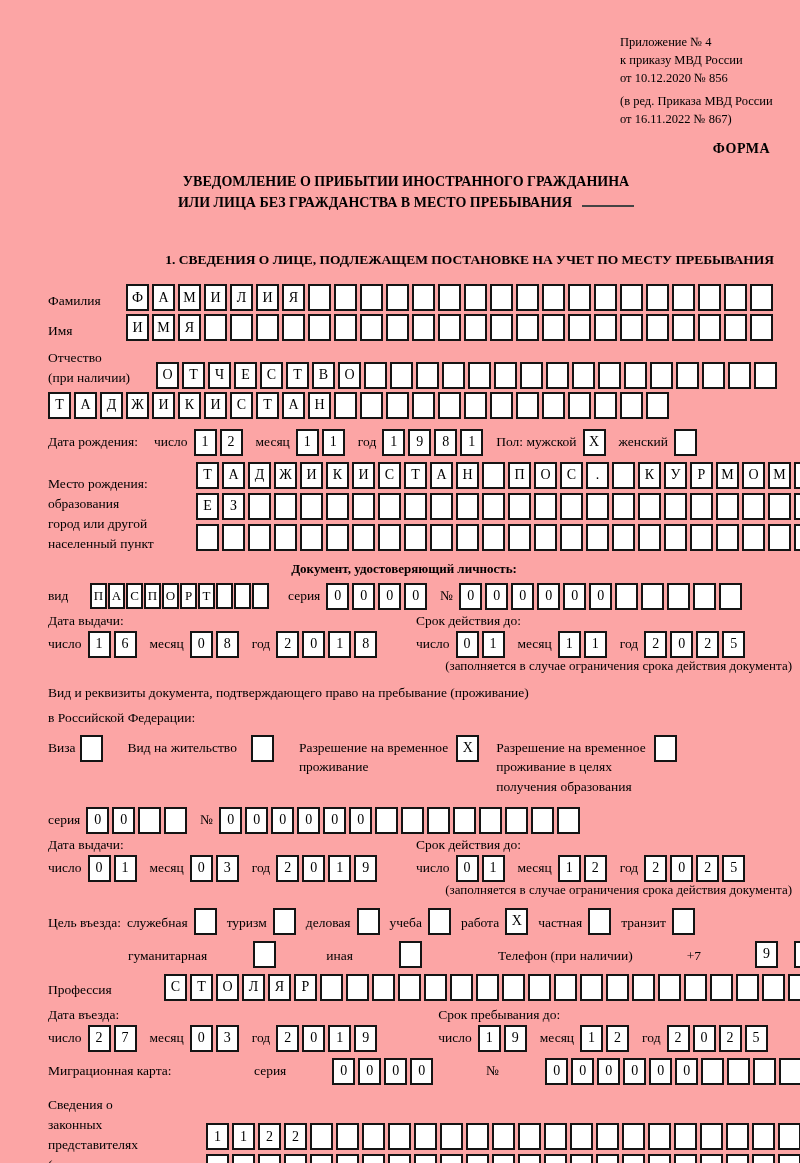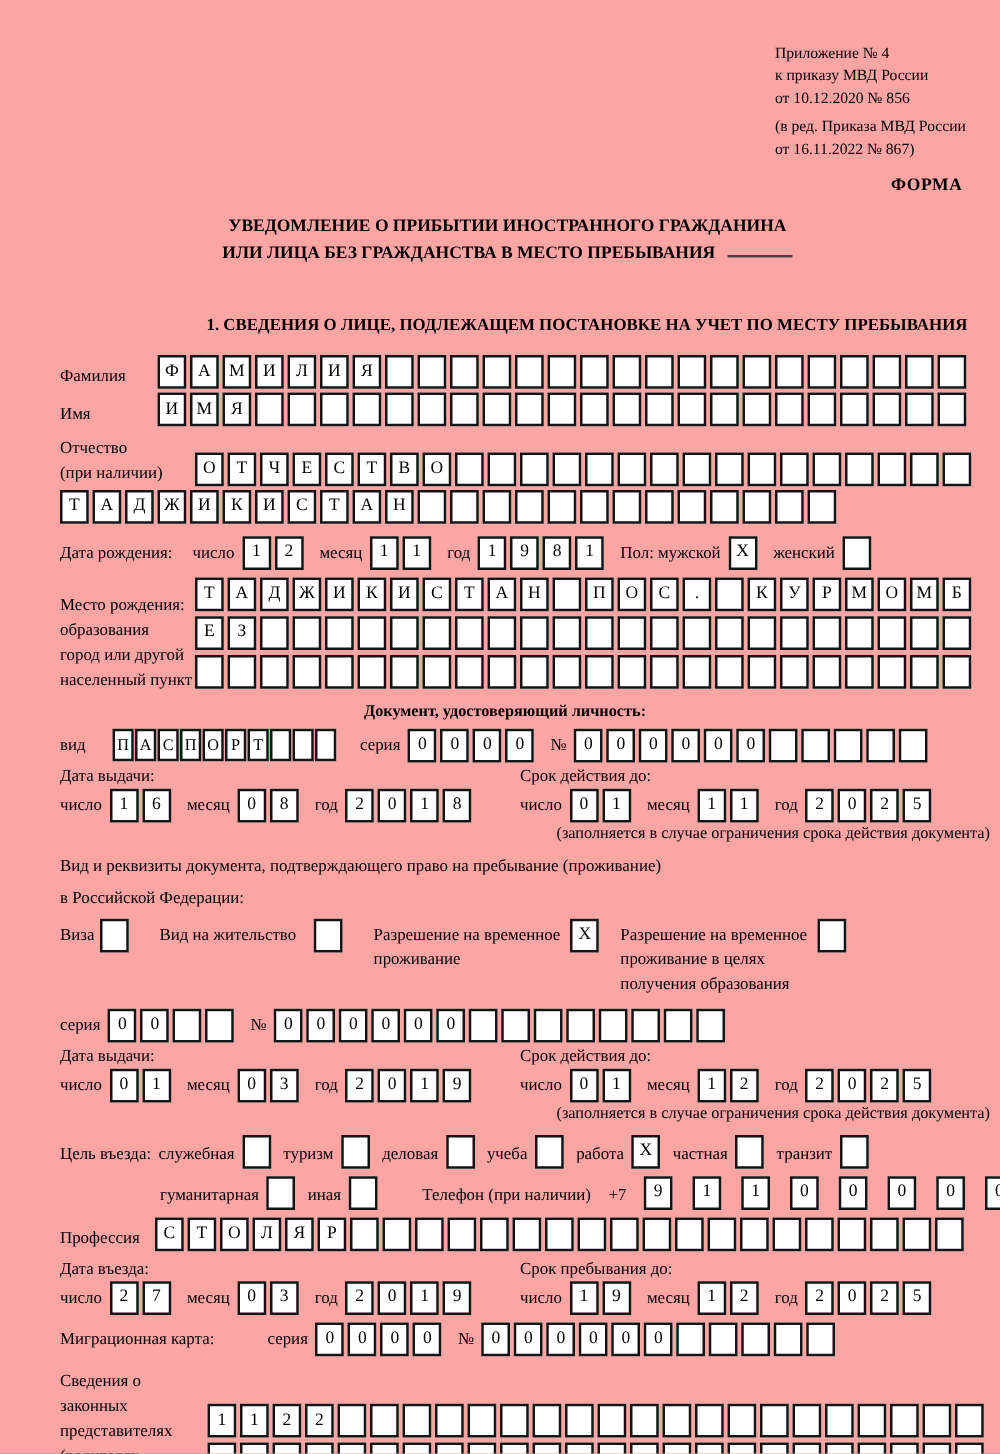--- a/index.html
+++ b/index.html
@@ -37,21 +37,21 @@
   .para{font-size:13.5px;line-height:1.9;margin-top:6px;}
   .opts{display:flex;align-items:flex-start;margin-top:4px;}
   .opt{display:flex;align-items:flex-start;}
   .optlbl{font-size:13.5px;line-height:1.45;padding-top:3px;}
   .optlbl.ctr{text-align:left;}
   .opt .cell{margin-left:8px;} .gap14{width:14px;flex:none;} .gap22{width:22px;flex:none;}
   .purpose .cell{margin:0 10px 0 6px;}
   .purpose .plbl{font-size:13.5px;padding-top:3px;flex:none;}
   .phone-prefix{font-size:13.5px;margin:0 8px 0 14px;padding-top:3px;flex:none;}
   .center-bold{width:740px;text-align:center;font-weight:bold;font-size:13px;margin:6px 0 6px -14px;}
-  .mt6{margin-top:6px;} .mt10{margin-top:10px;}
+  .mt6{margin-top:6px;gap:40px;} .mt10{margin-top:10px;}
 </style>
 </head>
 <body>
 
 <div class="page">
 
   <div class="appendix">
     <div class="ln">Приложение № 4</div>
     <div class="ln">к приказу МВД России</div>
     <div class="ln">от 10.12.2020 № 856</div>

